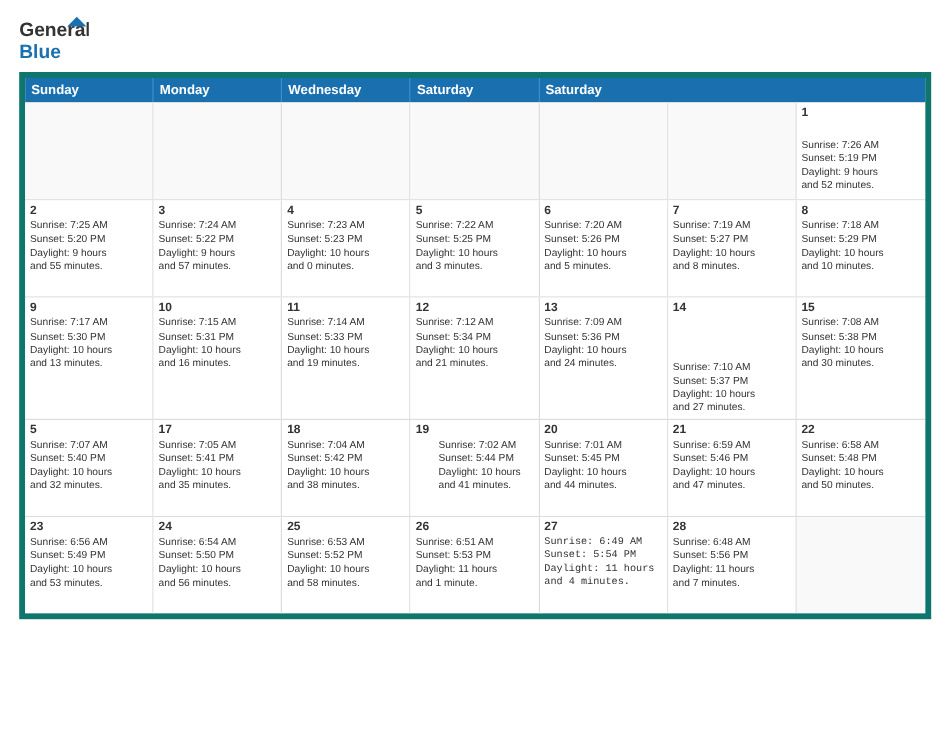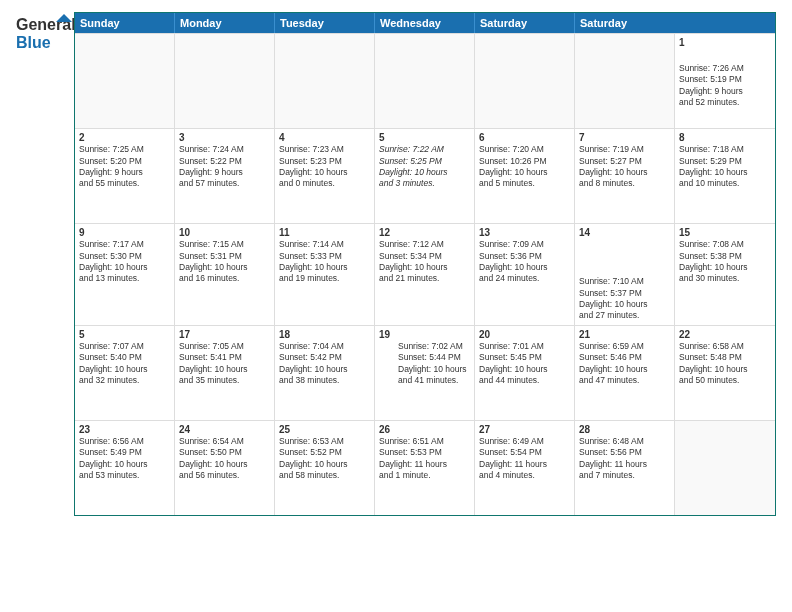--- a/index.html
+++ b/index.html
@@ -8,21 +8,21 @@
       background: #fff;
       width: 792px;
       height: 612px;
       overflow: hidden;
     }
     .page {
       width: 792px;
       height: 528px;
       padding: 12px 16px;
       display: flex;
-      flex-direction: row;
+      flex-direction: column;
     }
     .header {
       display: flex;
       justify-content: space-between;
       align-items: flex-start;
       margin-bottom: 8px;
     }
     .logo {
       display: flex;
       align-items: center;
@@ -38,21 +38,21 @@
       line-height: 1.1;
     }
     .calendar-subtitle {
       font-size: 14px;
       color: #555;
     }
     .calendar {
       flex: 1;
       display: flex;
       flex-direction: column;
-      border: 1px solid #0f766e;
+      border: 5px solid #0f766e;
     }
     .cal-header-row {
       display: grid;
       grid-template-columns: repeat(7, 1fr);
       background: #1a6faf;
     }
     .cal-header-cell {
       color: #fff;
       font-size: 11px;
       font-weight: bold;
@@ -118,21 +118,20 @@
     <div class="title-section">
       <div class="calendar-title"></div>
       <div class="calendar-subtitle"></div>
     </div>
   </div>
 
   <div class="calendar">
     <div class="cal-header-row">
     <div class="cal-header-cell">Sunday</div>
         <div class="cal-header-cell">Monday</div>
-        <div class="cal-header-cell">Tuesday</div>
         <div class="cal-header-cell">Wednesday</div>
         <div class="cal-header-cell">Saturday</div>
         <div class="cal-header-cell">Saturday</div>
       </div>
     <div class="cal-body">
     <div class="cal-row">
           <div class="cal-cell empty"></div>
           <div class="cal-cell empty"></div>
           <div class="cal-cell empty"></div>
           <div class="cal-cell empty"></div>
@@ -163,29 +162,29 @@
           </div>
           <div class="cal-cell">
             <div class="day-num">4</div>
             <div class="day-info" style="white-space: pre-line;">Sunrise: 7:23 AM
 Sunset: 5:23 PM
 Daylight: 10 hours
 and 0 minutes.</div>
           </div>
           <div class="cal-cell">
             <div class="day-num">5</div>
-            <div class="day-info" style="white-space: pre-line; font-style: italic;">Sunrise: 7:22 AM
+            <div class="day-info" style="white-space: pre-line;">Sunrise: 7:22 AM
 Sunset: 5:25 PM
 Daylight: 10 hours
 and 3 minutes.</div>
           </div>
           <div class="cal-cell">
             <div class="day-num">6</div>
             <div class="day-info" style="white-space: pre-line;">Sunrise: 7:20 AM
-Sunset: 10:26 PM
+Sunset: 5:26 PM
 Daylight: 10 hours
 and 5 minutes.</div>
           </div>
           <div class="cal-cell">
             <div class="day-num">7</div>
             <div class="day-info" style="white-space: pre-line;">Sunrise: 7:19 AM
 Sunset: 5:27 PM
 Daylight: 10 hours
 and 8 minutes.</div>
           </div>
@@ -323,21 +322,21 @@
           </div>
           <div class="cal-cell">
             <div class="day-num">26</div>
             <div class="day-info" style="white-space: pre-line;">Sunrise: 6:51 AM
 Sunset: 5:53 PM
 Daylight: 11 hours
 and 1 minute.</div>
           </div>
           <div class="cal-cell">
             <div class="day-num">27</div>
-            <div class="day-info" style="white-space: pre-line;">Sunrise: 6:49 AM
+            <div class="day-info" style="white-space: pre-line; font-family: Liberation Mono, monospace;">Sunrise: 6:49 AM
 Sunset: 5:54 PM
 Daylight: 11 hours
 and 4 minutes.</div>
           </div>
           <div class="cal-cell">
             <div class="day-num">28</div>
             <div class="day-info" style="white-space: pre-line;">Sunrise: 6:48 AM
 Sunset: 5:56 PM
 Daylight: 11 hours
 and 7 minutes.</div>

